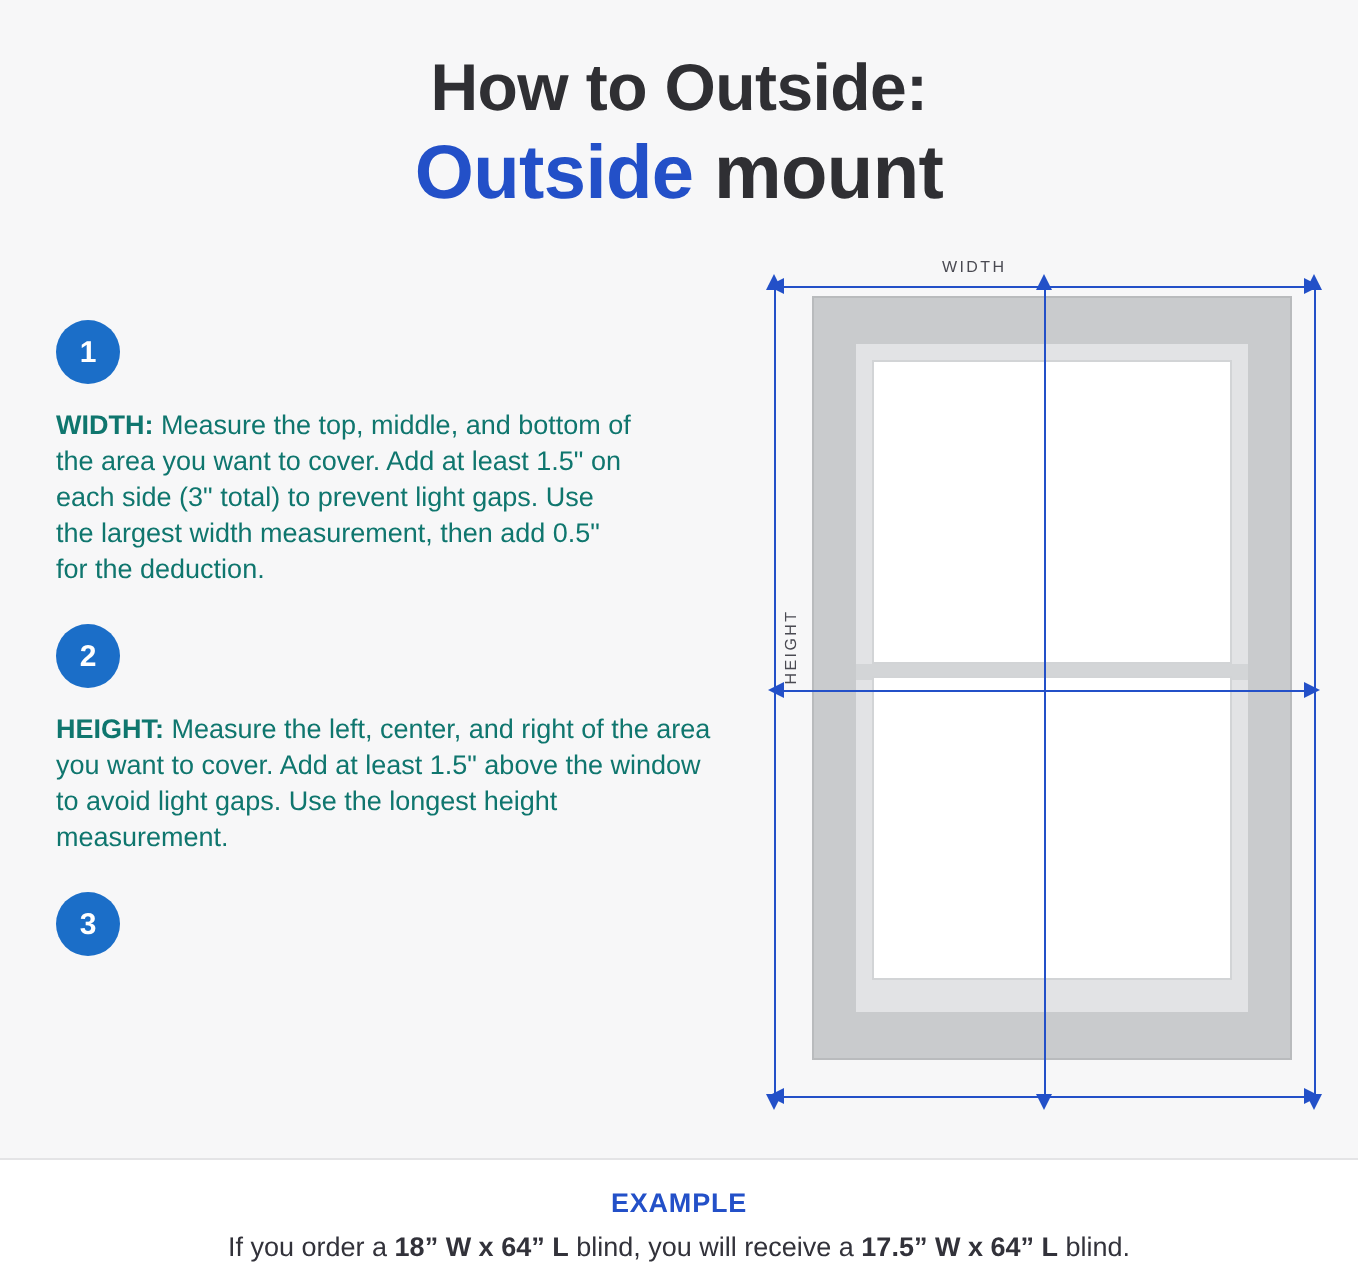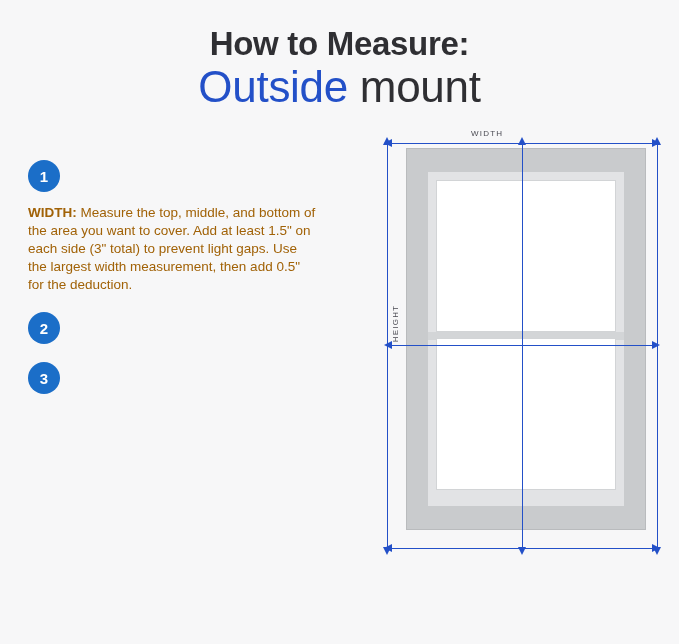--- a/index.html
+++ b/index.html
@@ -31,22 +31,22 @@
     text-align: center;
   }
   .title-line1 {
     font-size: 33px;
     font-weight: bold;
     color: #2f2f33;
     letter-spacing: -0.3px;
     line-height: 40px;
   }
   .title-line2 {
-    font-size: 44px;
-    font-weight: normal;
+    font-size: 38px;
+    font-weight: bold;
     color: #2f2f33;
     letter-spacing: -0.3px;
     line-height: 46px;
   }
   .title-accent {
     color: #2350c8;
   }
 
   
   .steps {
@@ -68,21 +68,21 @@
     font-size: 15px;
     font-weight: bold;
     display: flex;
     align-items: center;
     justify-content: center;
     margin-bottom: 12px;
   }
   .step-text {
     font-size: 13.5px;
     line-height: 18px;
-    color: #a16207;
+    color: #0f766e;
     max-width: 330px;
   }
   .step-text b {
     font-weight: bold;
   }
   .step1 .step-text { max-width: 290px; }
   .step2 .step-text { max-width: 330px; }
   .step3 .step-text { max-width: 300px; }
 
   
@@ -220,37 +220,40 @@
     color: #32323a;
   }
   .footer-text b { font-weight: bold; }
 </style>
 </head>
 <body>
 
 <div class="page">
 
   <div class="title-block">
-    <div class="title-line1">How to Measure:</div>
+    <div class="title-line1">How to Outside:</div>
     <div class="title-line2">
       <span class="title-accent">Outside</span><span> mount</span>
     </div>
   </div>
 
   <div class="steps">
 
     <div class="step step1">
       <div class="badge">1</div>
       <div class="step-text">
         <b>WIDTH:</b><span> Measure the top, middle, and bottom of the area you want to cover. Add at least 1.5" on each side (3" total) to prevent light gaps. Use the largest width measurement, then add 0.5" for the deduction.</span>
       </div>
     </div>
 
     <div class="step step2">
       <div class="badge">2</div>
+      <div class="step-text">
+        <b>HEIGHT:</b><span> Measure the left, center, and right of the area you want to cover. Add at least 1.5" above the window to avoid light gaps. Use the longest height measurement.</span>
+      </div>
     </div>
 
     <div class="step step3">
       <div class="badge">3</div>
     </div>
 
   </div>
 
   <div class="diagram">
 
@@ -281,14 +284,20 @@
     <div class="mline v" style="left:144px; top:9px; height:406px;"></div>
     <div class="arrow up" style="left:140px; top:3px;"></div>
     <div class="arrow down" style="left:140px; top:413px;"></div>
 
     <div class="mline h" style="left:8px; top:211px; width:272px;"></div>
     <div class="arrow left" style="left:6px; top:207px;"></div>
     <div class="arrow right" style="left:274px; top:207px;"></div>
 
   </div>
 
+  <div class="footer">
+    <div class="footer-title">EXAMPLE</div>
+    <div class="footer-text">
+      <span>If you order a </span><b>18” W x 64” L</b><span> blind, you will receive a </span><b>17.5” W x 64” L</b><span> blind.</span>
+    </div>
+  </div>
 
 </div>
 
 </body></html>

